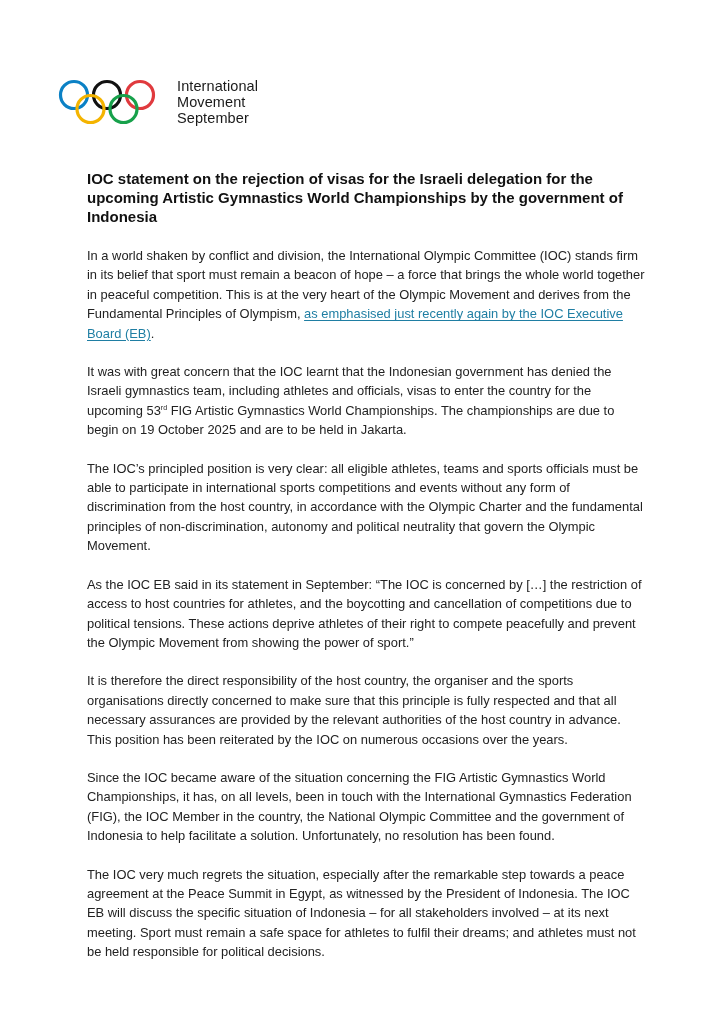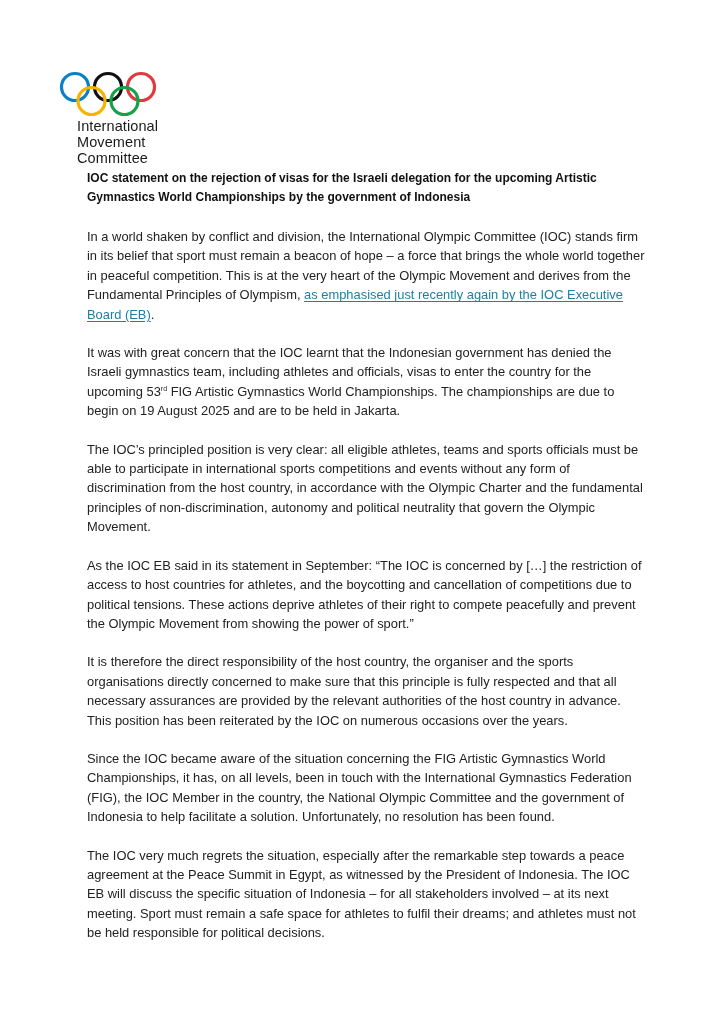--- a/index.html
+++ b/index.html
@@ -18,24 +18,22 @@
     .page {
       position: absolute;
       left: 0; top: 0;
       width: 720px;
       height: 1018px;
       background: #ffffff;
     }
     .logo {
       position: absolute;
       left: 57px;
-      top: 70px;
+      top: 78px;
       display: flex;
-      align-items: center;
-      flex-direction: column;
     }
     .rings {
       width: 100px;
       height: 48px;
       display: block;
     }
     .org-name {
       margin-left: 20px;
       font-size: 14.5px;
       line-height: 16px;
@@ -44,21 +42,21 @@
     }
     .org-name span { display: block; }
     .content {
       position: absolute;
       left: 87px;
       top: 169px;
       width: 560px;
     }
     .title {
       font-weight: bold;
-      font-size: 12px;
+      font-size: 15px;
       line-height: 19px;
       margin: 0 0 20px 0;
       color: #111;
     }
     .para {
       font-size: 12.9px;
       line-height: 19.4px;
       margin: 15px 0 19px 0;
       color: #222;
     }
@@ -78,30 +76,30 @@
     <svg class="rings" viewBox="0 0 100 48">
       <circle cx="17" cy="17" r="13.5" fill="none" stroke="#0b81c5" stroke-width="3.2"></circle>
       <circle cx="50" cy="17" r="13.5" fill="none" stroke="#111111" stroke-width="3.2"></circle>
       <circle cx="83" cy="17" r="13.5" fill="none" stroke="#e03a3e" stroke-width="3.2"></circle>
       <circle cx="33.5" cy="31" r="13.5" fill="none" stroke="#f4b400" stroke-width="3.2"></circle>
       <circle cx="66.5" cy="31" r="13.5" fill="none" stroke="#17a14b" stroke-width="3.2"></circle>
     </svg>
     <div class="org-name">
       <span>International</span>
       <span>Movement</span>
-      <span>Committee</span>
+      <span>September</span>
     </div>
   </div>
 
   <div class="content">
     <h1 class="title">IOC statement on the rejection of visas for the Israeli delegation for the upcoming Artistic Gymnastics World Championships by the government of Indonesia</h1>
 
     <p class="para"><span>In a world shaken by conflict and division, the International Olympic Committee (IOC) stands firm in its belief that sport must remain a beacon of hope – a force that brings the whole world together in peaceful competition. This is at the very heart of the Olympic Movement and derives from the Fundamental Principles of Olympism, </span><a class="link">as emphasised just recently again by the IOC Executive Board (EB)</a><span>.</span></p>
 
-    <p class="para"><span>It was with great concern that the IOC learnt that the Indonesian government has denied the Israeli gymnastics team, including athletes and officials, visas to enter the country for the upcoming 53</span><sup>rd</sup><span> FIG Artistic Gymnastics World Championships. The championships are due to begin on 19 August 2025 and are to be held in Jakarta.</span></p>
+    <p class="para"><span>It was with great concern that the IOC learnt that the Indonesian government has denied the Israeli gymnastics team, including athletes and officials, visas to enter the country for the upcoming 53</span><sup>rd</sup><span> FIG Artistic Gymnastics World Championships. The championships are due to begin on 19 October 2025 and are to be held in Jakarta.</span></p>
 
     <p class="para">The IOC’s principled position is very clear: all eligible athletes, teams and sports officials must be able to participate in international sports competitions and events without any form of discrimination from the host country, in accordance with the Olympic Charter and the fundamental principles of non-discrimination, autonomy and political neutrality that govern the Olympic Movement.</p>
 
     <p class="para">As the IOC EB said in its statement in September: “The IOC is concerned by […] the restriction of access to host countries for athletes, and the boycotting and cancellation of competitions due to political tensions. These actions deprive athletes of their right to compete peacefully and prevent the Olympic Movement from showing the power of sport.”</p>
 
     <p class="para">It is therefore the direct responsibility of the host country, the organiser and the sports organisations directly concerned to make sure that this principle is fully respected and that all necessary assurances are provided by the relevant authorities of the host country in advance. This position has been reiterated by the IOC on numerous occasions over the years.</p>
 
     <p class="para">Since the IOC became aware of the situation concerning the FIG Artistic Gymnastics World Championships, it has, on all levels, been in touch with the International Gymnastics Federation (FIG), the IOC Member in the country, the National Olympic Committee and the government of Indonesia to help facilitate a solution. Unfortunately, no resolution has been found.</p>
 
     <p class="para">The IOC very much regrets the situation, especially after the remarkable step towards a peace agreement at the Peace Summit in Egypt, as witnessed by the President of Indonesia. The IOC EB will discuss the specific situation of Indonesia – for all stakeholders involved – at its next meeting. Sport must remain a safe space for athletes to fulfil their dreams; and athletes must not be held responsible for political decisions.</p>

